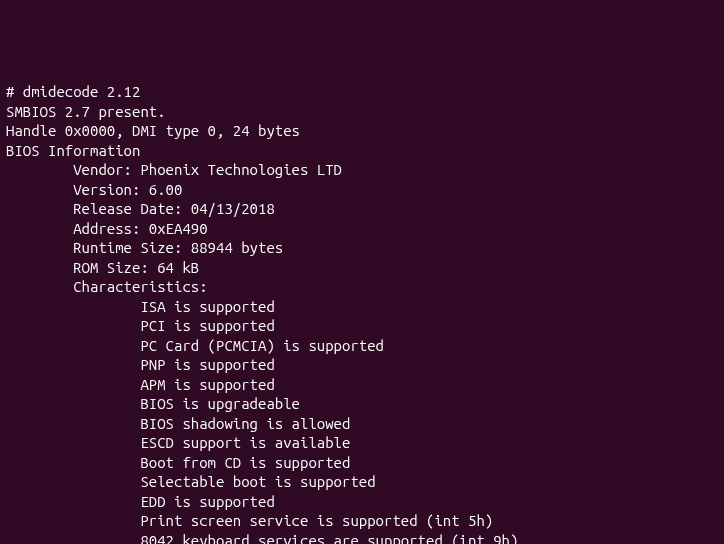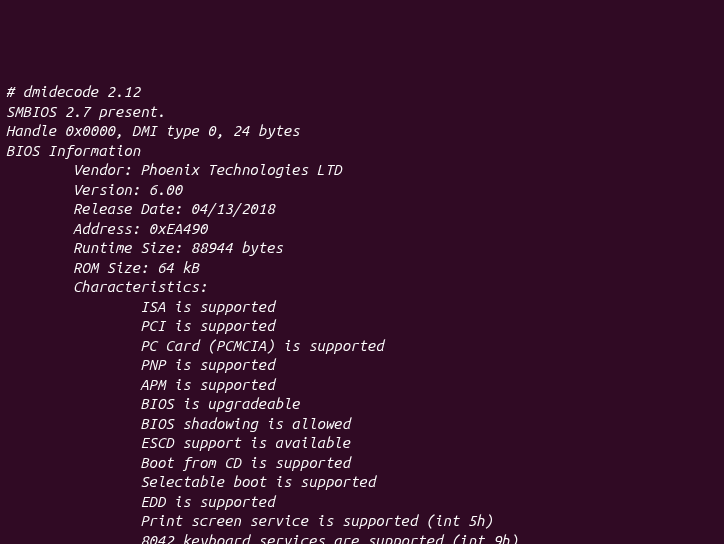--- a/index.html
+++ b/index.html
@@ -8,21 +8,21 @@
       color: #ffffff;
       font-family: 'Ubuntu Mono', 'Courier New', monospace;
       font-size: 15px;
       line-height: 1.3;
       padding: 4px 6px;
       width: 724px;
       height: 544px;
       overflow: hidden;
       white-space: pre;
     }
-    .line { display: block; font-style: italic; }
+    .line { display: block; }
   </style>
 </head>
 <body>
 
 
 
 <div id="terminal-lines"><span class="line"># dmidecode 2.12</span><span class="line">SMBIOS 2.7 present.</span><span class="line"></span><span class="line">Handle 0x0000, DMI type 0, 24 bytes</span><span class="line">BIOS Information</span><span class="line">        Vendor: Phoenix Technologies LTD</span><span class="line">        Version: 6.00</span><span class="line">        Release Date: 04/13/2018</span><span class="line">        Address: 0xEA490</span><span class="line">        Runtime Size: 88944 bytes</span><span class="line">        ROM Size: 64 kB</span><span class="line">        Characteristics:</span><span class="line">                ISA is supported</span><span class="line">                PCI is supported</span><span class="line">                PC Card (PCMCIA) is supported</span><span class="line">                PNP is supported</span><span class="line">                APM is supported</span><span class="line">                BIOS is upgradeable</span><span class="line">                BIOS shadowing is allowed</span><span class="line">                ESCD support is available</span><span class="line">                Boot from CD is supported</span><span class="line">                Selectable boot is supported</span><span class="line">                EDD is supported</span><span class="line">                Print screen service is supported (int 5h)</span><span class="line">                8042 keyboard services are supported (int 9h)</span></div>
 
 
 

